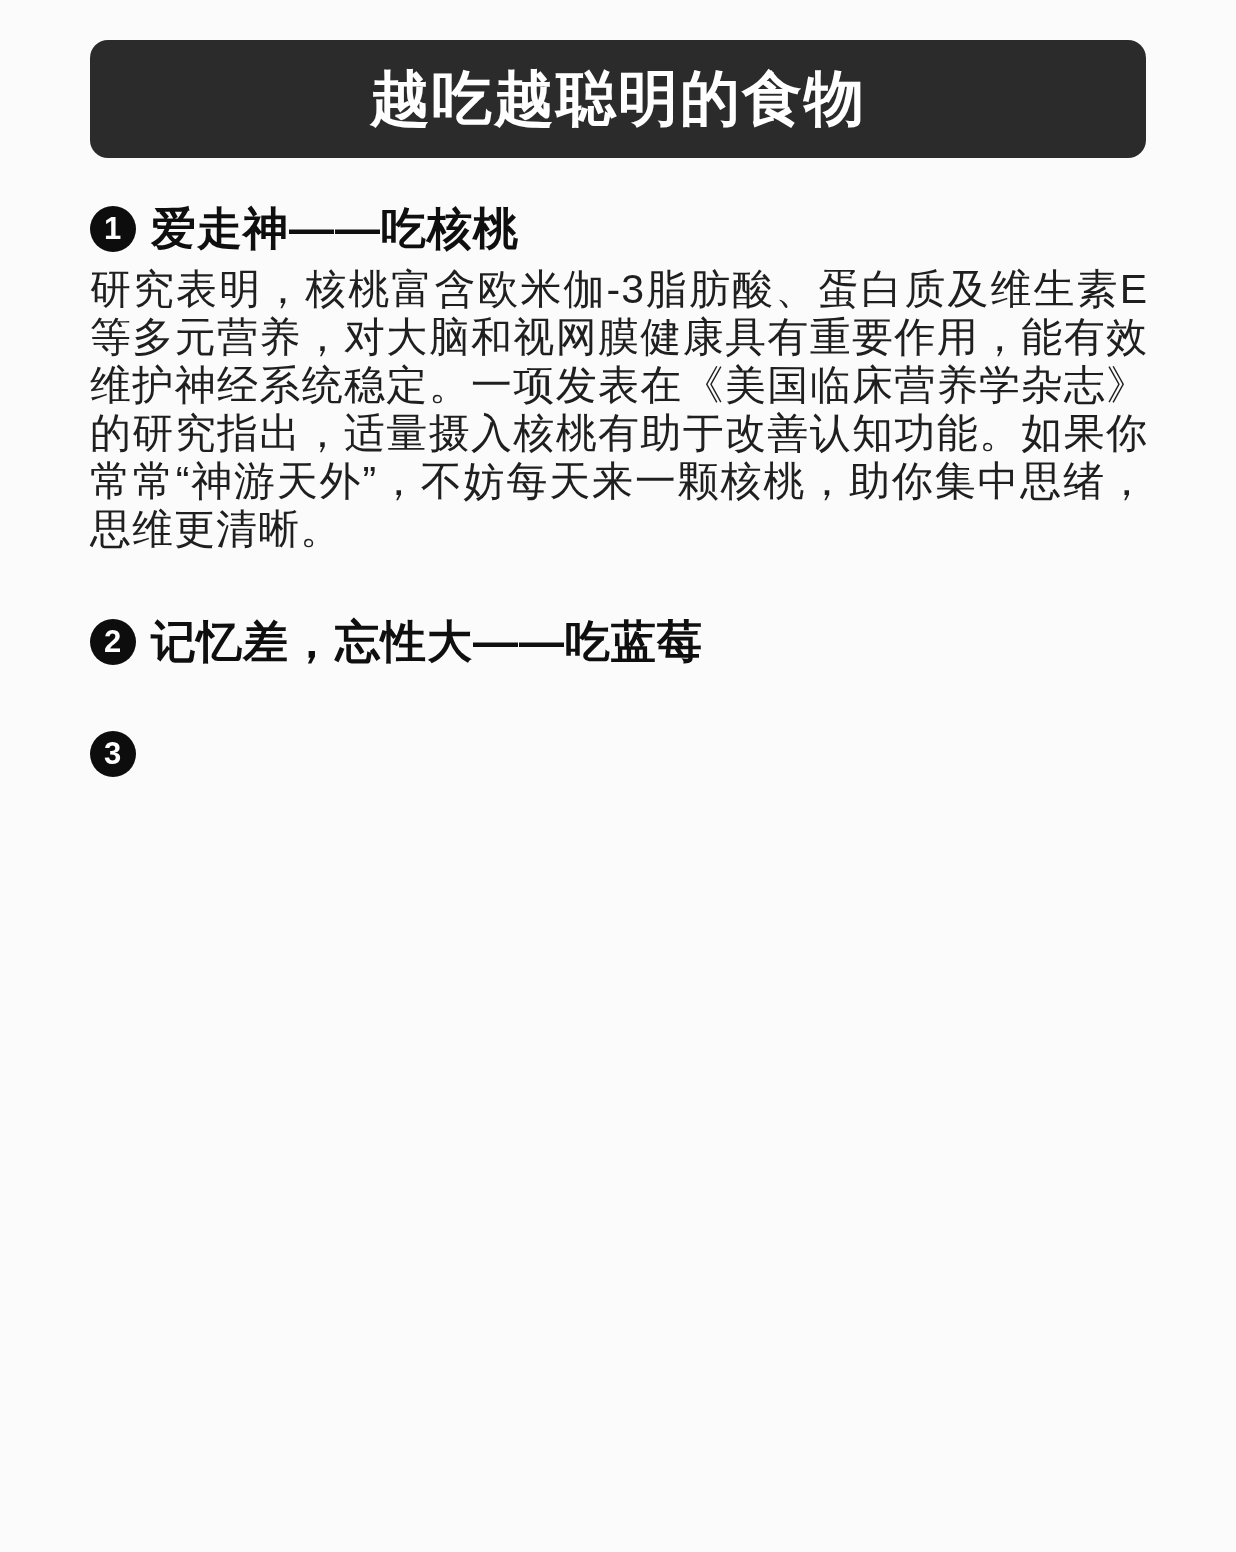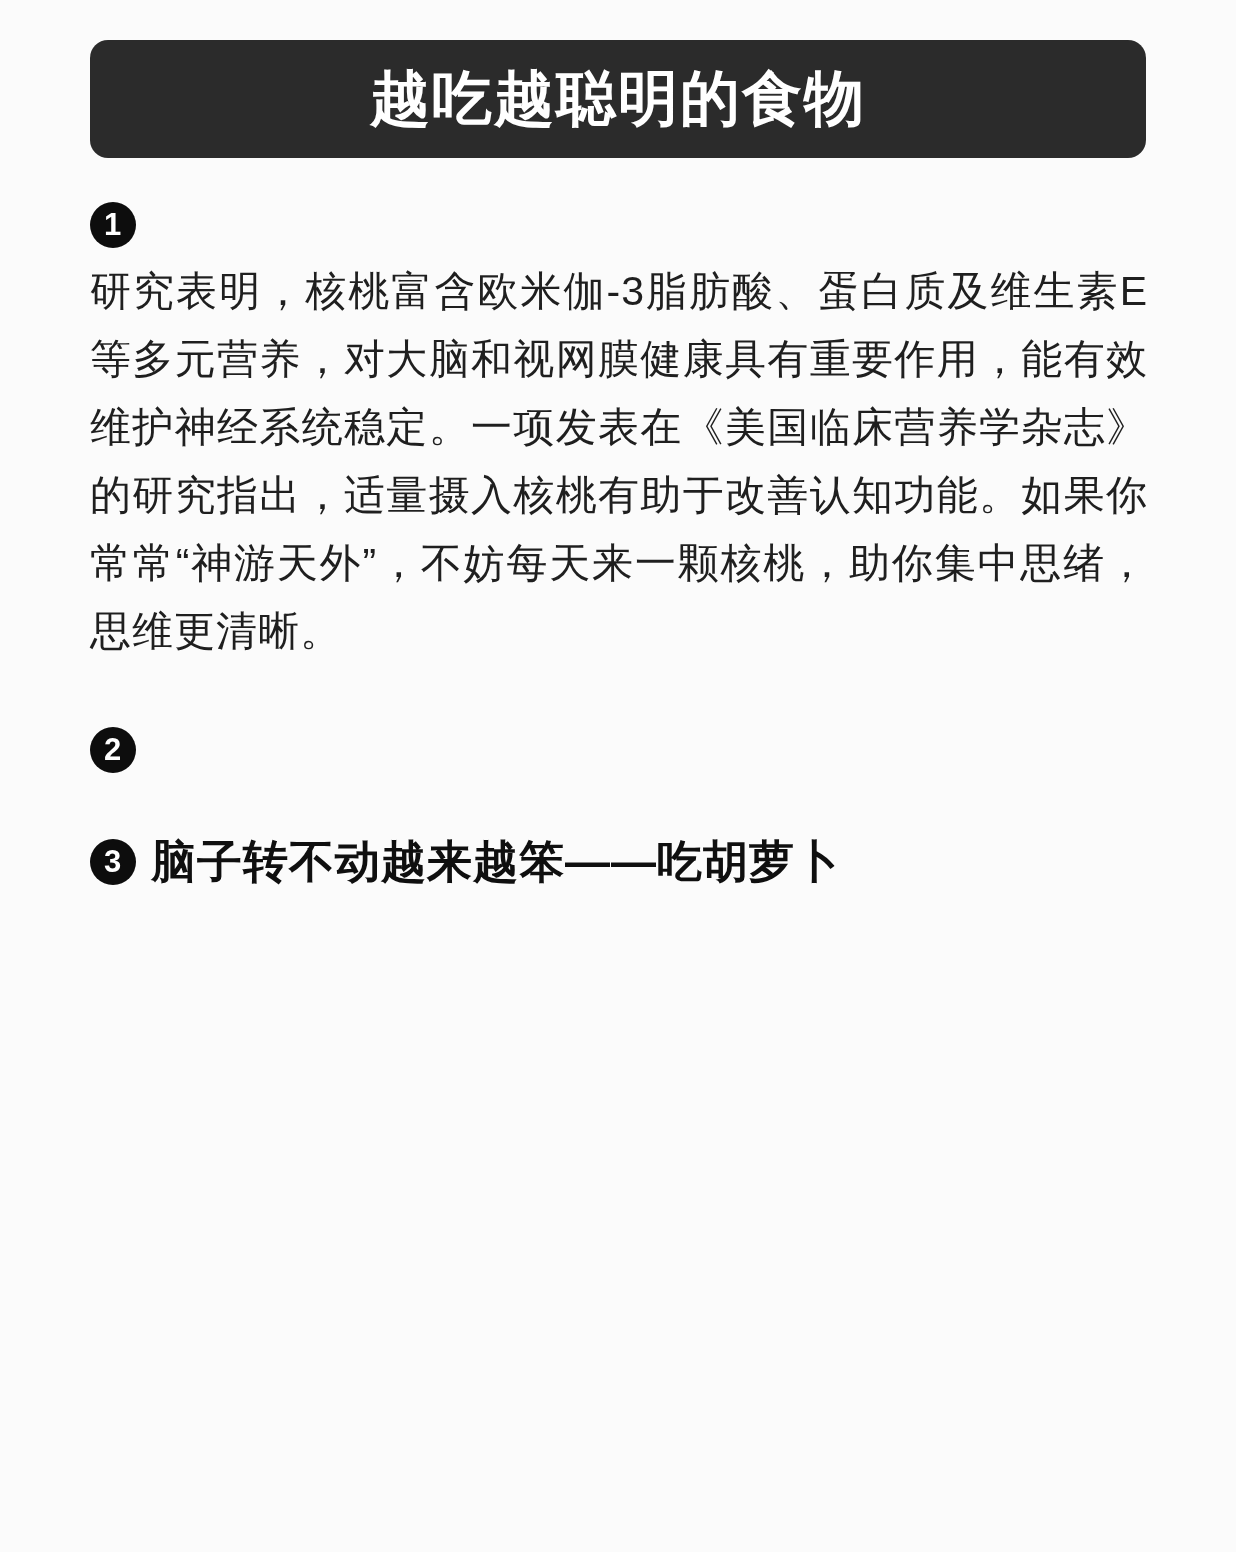--- a/index.html
+++ b/index.html
@@ -63,51 +63,52 @@
     font-weight: 900;
     display: inline-flex;
     align-items: center;
     justify-content: center;
     margin-right: 15px;
   }
   .sec-body {
     margin-top: 9px;
     color: var(--body-text);
     font-size: 41px;
-    line-height: 68px;
+    line-height: 48px;
     letter-spacing: 1px;
     text-align: justify;
     text-justify: inter-ideograph;
   }
 </style>
 </head>
 <body>
 
 <div class="page">
 
   <div class="banner">
     <h1>越吃越聪明的食物</h1>
   </div>
 
   <div class="content">
 
     <section class="section-1">
       <h2 class="sec-head">
         <span class="num-badge">1</span>
+        <span>爱走神——吃核桃</span>
       </h2>
       <p class="sec-body">研究表明，核桃富含欧米伽-3脂肪酸、蛋白质及维生素E等多元营养，对大脑和视网膜健康具有重要作用，能有效维护神经系统稳定。一项发表在《美国临床营养学杂志》的研究指出，适量摄入核桃有助于改善认知功能。如果你常常“神游天外”，不妨每天来一颗核桃，助你集中思绪，思维更清晰。</p>
     </section>
 
     <section class="section-2">
       <h2 class="sec-head">
         <span class="num-badge">2</span>
+        <span>记忆差，忘性大——吃蓝莓</span>
       </h2>
     </section>
 
     <section class="section-3">
       <h2 class="sec-head">
         <span class="num-badge">3</span>
-        <span>脑子转不动越来越笨——吃胡萝卜</span>
       </h2>
     </section>
 
   </div>
 </div>
 
 </body></html>

